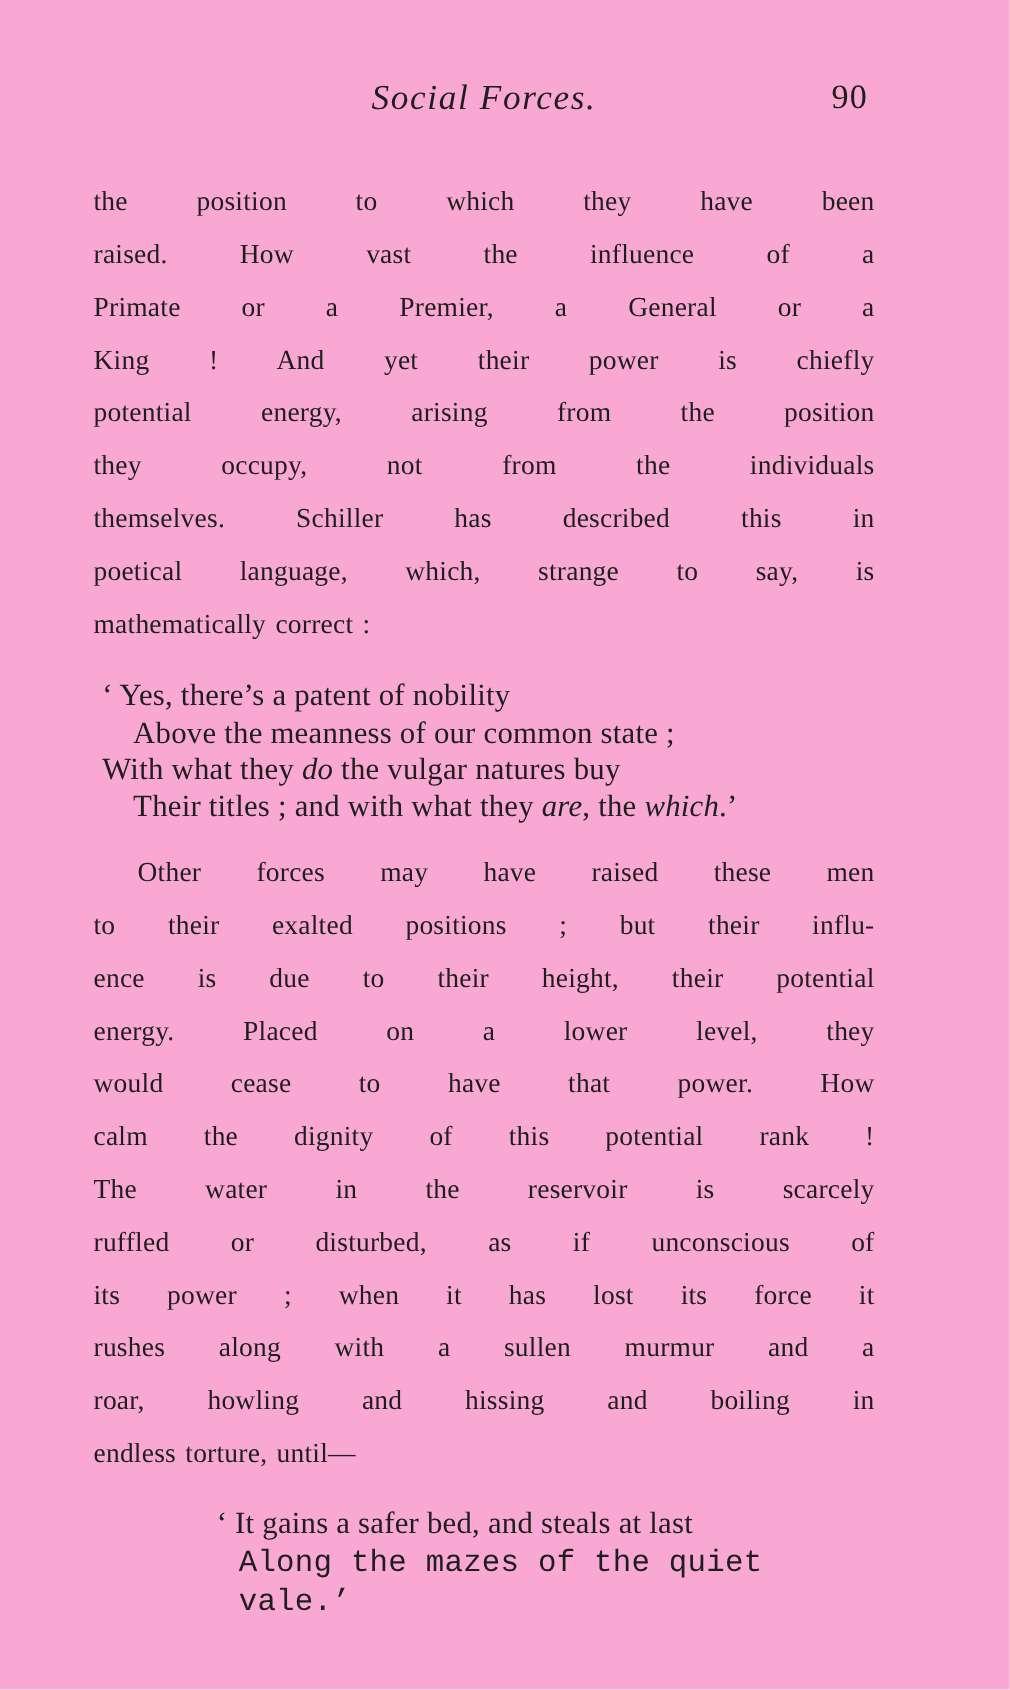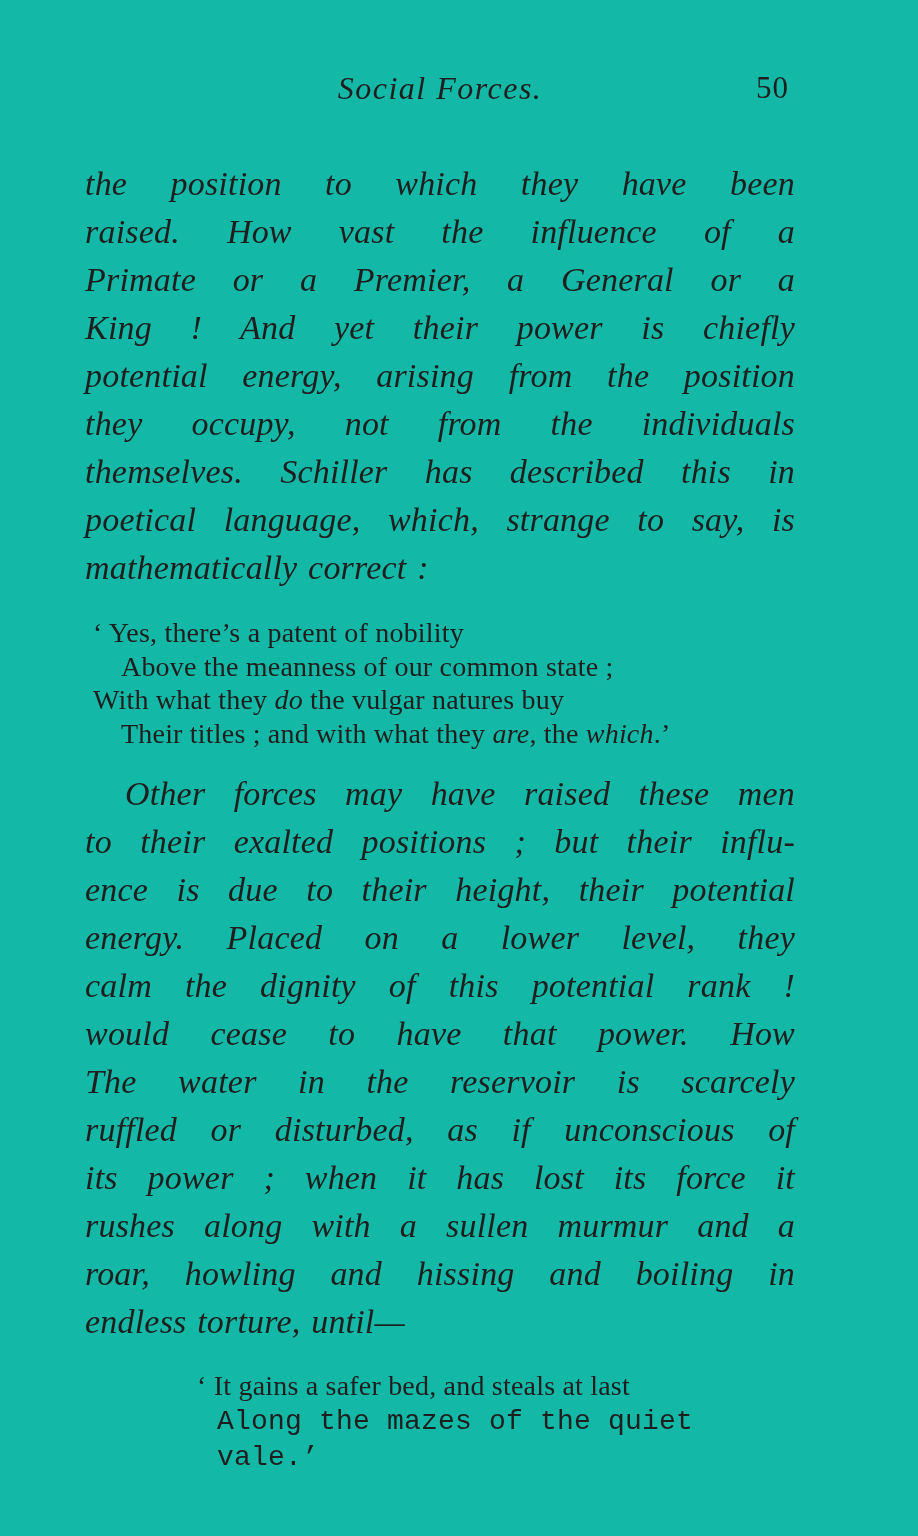--- a/index.html
+++ b/index.html
@@ -6,21 +6,21 @@
   html, body {
     margin: 0;
     padding: 0;
     background: #f4f3ef;
   }
   .page {
     position: relative;
     width: 918px;
     height: 1536px;
     margin: 0 auto;
-    background: #14b8a6;
+    background: #f9a8d4;
     color: #1e1e1e;
     font-family: "Liberation Serif", "DejaVu Serif", serif;
     box-sizing: border-box;
     padding: 70px 80px 0 85px;
     overflow: hidden;
   }
   .content {
     width: 710px;
   }
   
@@ -38,25 +38,24 @@
   }
   .page-number {
     position: absolute;
     right: 6px;
     top: 0;
     font-size: 31px;
     letter-spacing: 1px;
   }
   
   .para {
-    font-size: 34px;
+    font-size: 25px;
     line-height: 48px;
     letter-spacing: 0.2px;
     word-spacing: 2px;
-    font-style: italic;
   }
   .line {
     text-align: justify;
     text-align-last: justify;
     white-space: nowrap;
     white-space: normal;
   }
   .line.last {
     text-align-last: left;
   }
@@ -91,21 +90,21 @@
   }
 </style>
 </head>
 <body>
 
 <div class="page">
   <div class="content">
 
     <div class="header">
       <span class="running-title">Social Forces.</span>
-      <span class="page-number">50</span>
+      <span class="page-number">90</span>
     </div>
 
     <div class="para para-1">
       <div class="line">the position to which they have been</div>
       <div class="line">raised.  How vast the influence of a</div>
       <div class="line">Primate or a Premier, a General or a</div>
       <div class="line">King !  And yet their power is chiefly</div>
       <div class="line">potential energy, arising from the position</div>
       <div class="line">they occupy, not from the individuals</div>
       <div class="line">themselves.  Schiller has described this in</div>
@@ -118,22 +117,22 @@
       <div class="vline vindent"><span>Above the meanness of our common state ;</span></div>
       <div class="vline"><span>With what they </span><span class="it">do</span><span> the vulgar natures buy</span></div>
       <div class="vline vindent"><span>Their titles ; and with what they </span><span class="it">are</span><span>, the </span><span class="it">which</span><span>.’</span></div>
     </div>
 
     <div class="para para-2">
       <div class="line first-indent">Other forces may have raised these men</div>
       <div class="line">to their exalted positions ; but their influ-</div>
       <div class="line">ence is due to their height, their potential</div>
       <div class="line">energy.  Placed on a lower level, they</div>
+      <div class="line">would cease to have that power.  How</div>
       <div class="line">calm the dignity of this potential rank !</div>
-      <div class="line">would cease to have that power.  How</div>
       <div class="line">The water in the reservoir is scarcely</div>
       <div class="line">ruffled or disturbed, as if unconscious of</div>
       <div class="line">its power ; when it has lost its force it</div>
       <div class="line">rushes along with a sullen murmur and a</div>
       <div class="line">roar, howling and hissing and boiling in</div>
       <div class="line last">endless torture, until—</div>
     </div>
 
     <div class="verse verse-2">
       <div class="vline vline-1">‘ It gains a safer bed, and steals at last</div>

